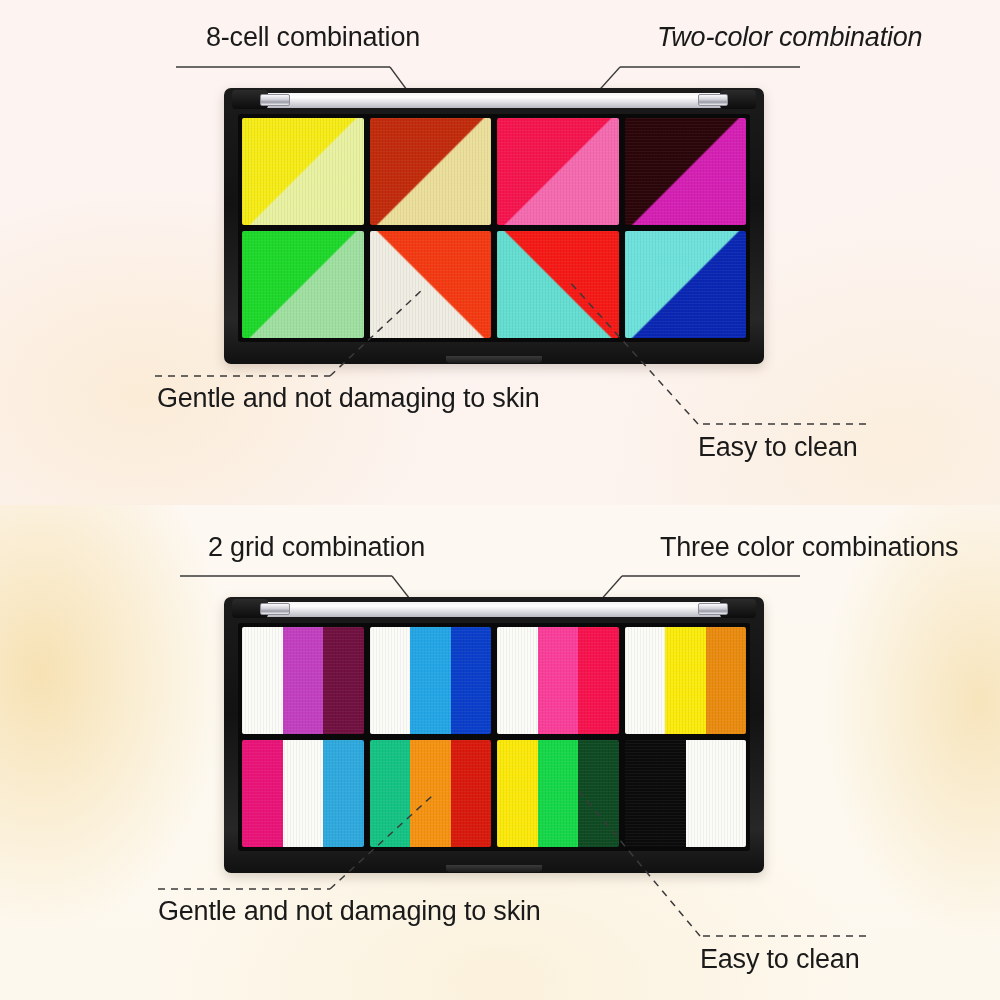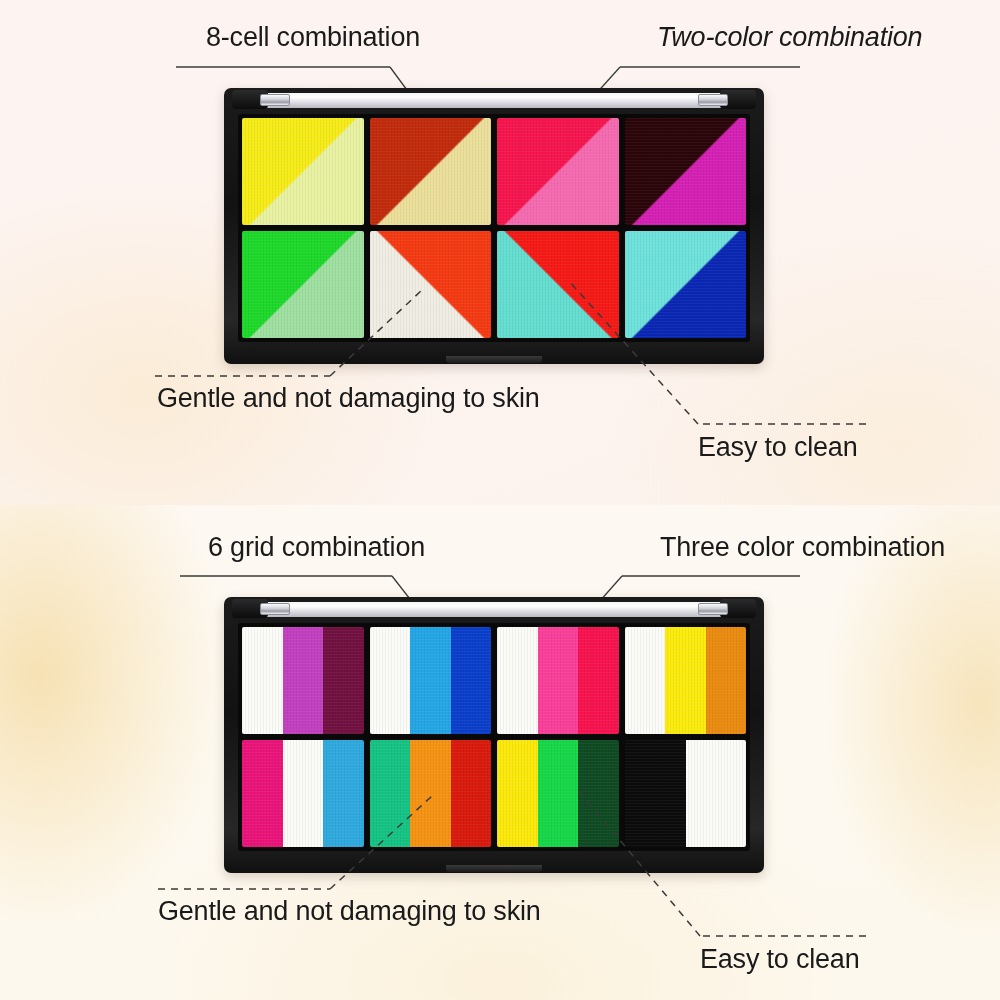--- a/index.html
+++ b/index.html
@@ -197,27 +197,27 @@
     <line class="dashed" x1="330" y1="376" x2="422" y2="290"></line>
   </svg>
   <div class="callout-text" style="left:157px; top:383px;">Gentle and not damaging to skin</div>
 
   <svg class="leader" style="left:0; top:0; width:1000px; height:470px;">
     <line class="dashed" x1="866" y1="424" x2="698" y2="424"></line>
     <line class="dashed" x1="698" y1="424" x2="568" y2="280"></line>
   </svg>
   <div class="callout-text" style="left:698px; top:432px;">Easy to clean</div>
 
-  <div class="callout-text" style="left:208px; top:532px;">6 grid combination</div>
+  <div class="callout-text" style="left:208px; top:532px;">2 grid combination</div>
   <svg class="leader" style="left:0; top:0; width:1000px; height:780px;">
     <line class="solid" x1="180" y1="576" x2="392" y2="576"></line>
     <line class="solid" x1="392" y1="576" x2="452" y2="653"></line>
   </svg>
 
-  <div class="callout-text" style="left:660px; top:532px;">Three color combination</div>
+  <div class="callout-text" style="left:660px; top:532px;">Three color combinations</div>
   <svg class="leader" style="left:0; top:0; width:1000px; height:780px;">
     <line class="solid" x1="800" y1="576" x2="622" y2="576"></line>
     <line class="solid" x1="622" y1="576" x2="545" y2="663"></line>
   </svg>
 
   <div class="palette" style="left:224px; top:597px; width:540px; height:276px;">
     <div class="lid-strip"></div>
     <div class="lid-cap left"></div>
     <div class="lid-cap right"></div>
     <div class="lid-clip left"></div>

